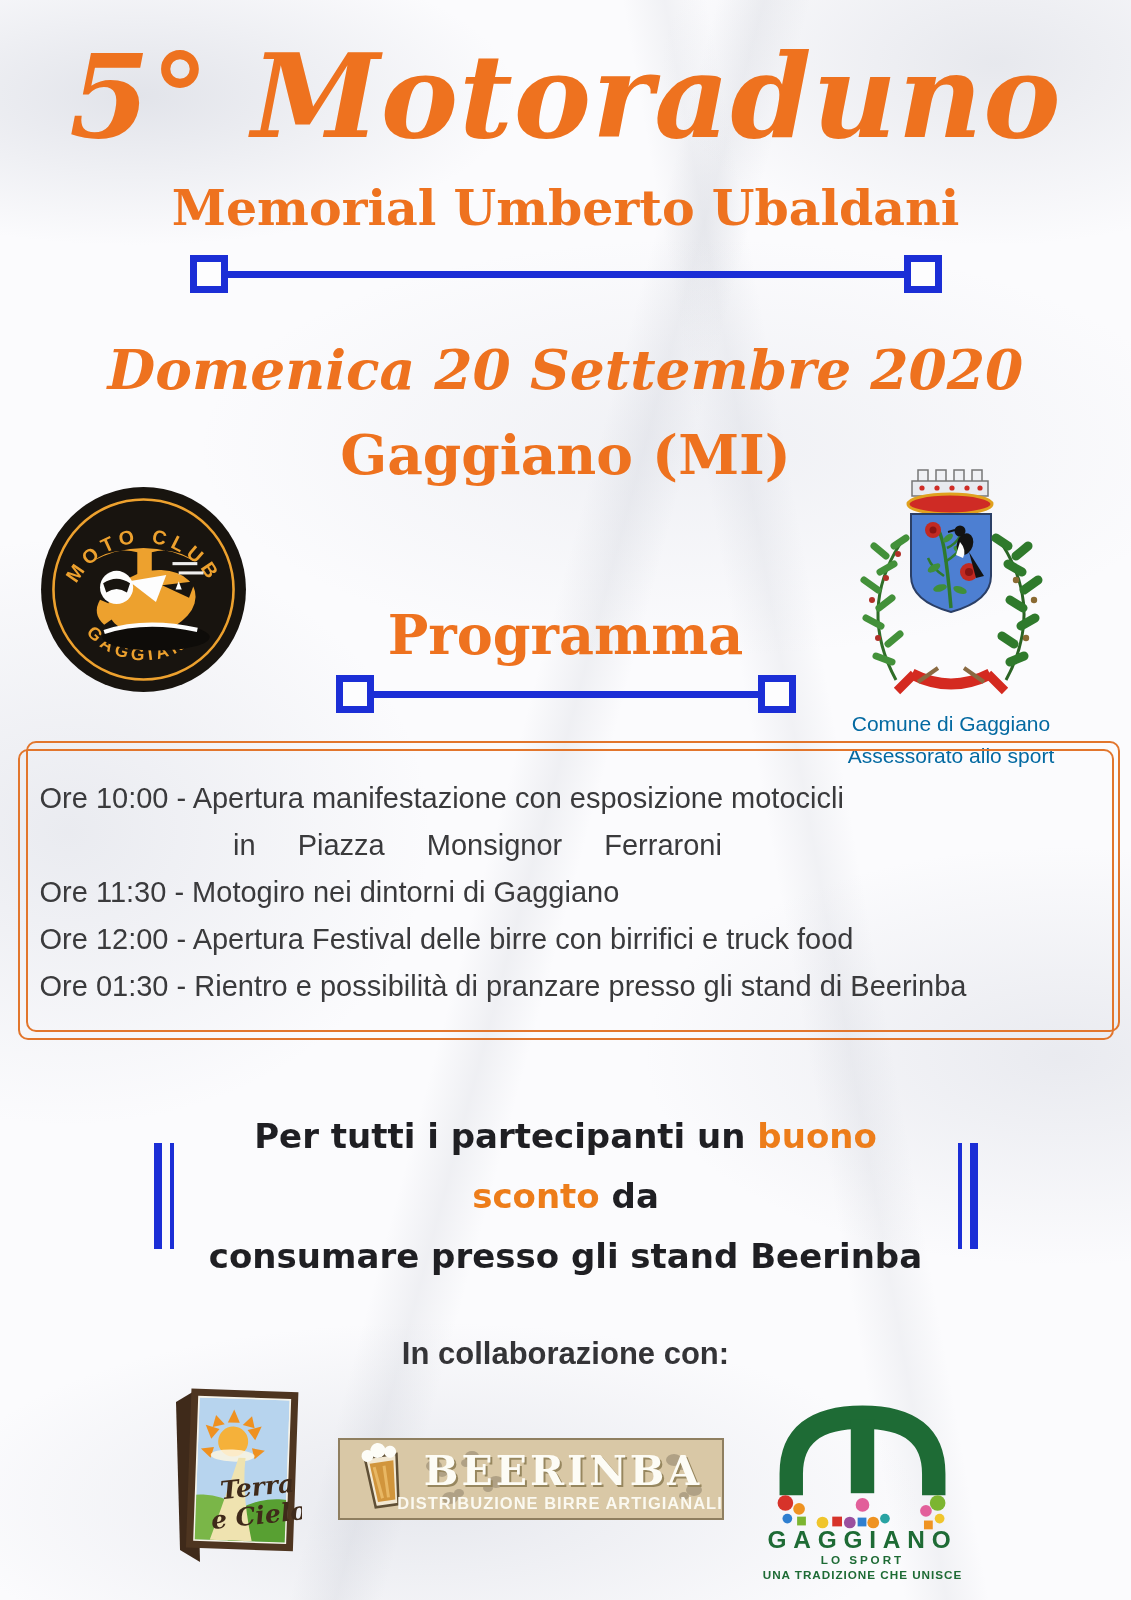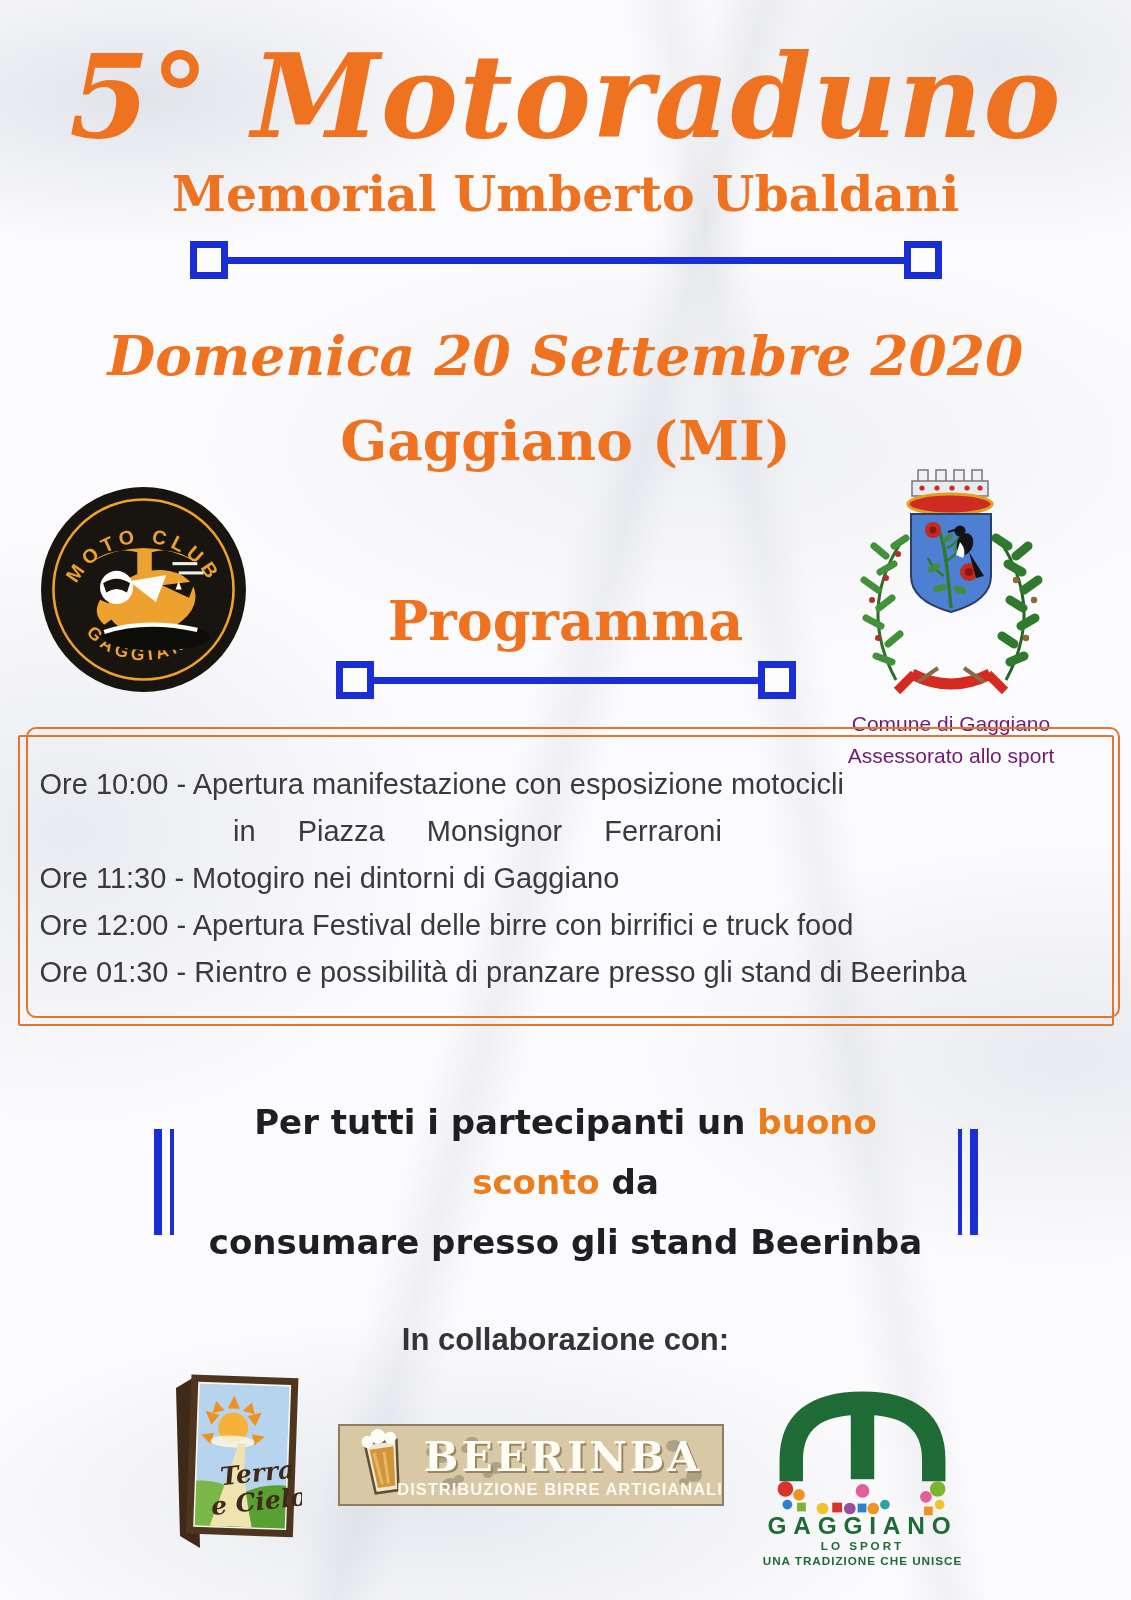--- a/index.html
+++ b/index.html
@@ -27,40 +27,40 @@
   .center{text-align:center;font-weight:bold;}
   .title{
     padding-top:30px;
     font-family:"DejaVu Serif",serif;
     font-style:italic;font-weight:bold;
     font-size:116px;line-height:1.15;
     color:var(--orange);
     letter-spacing:1px;
   }
   .memorial{
-    margin-top:2px;
+    margin-top:16px;
     font-family:"DejaVu Serif",serif;
     font-weight:bold;font-size:49px;
     color:var(--orange);
   }
   .divider{display:flex;align-items:center;justify-content:center;margin:18px auto 0;}
   .divider .sq{width:24px;height:24px;border:7px solid var(--blue);background:#fdfdfe;flex:0 0 auto;}
   .divider .ln{height:7px;background:var(--blue);flex:1 1 auto;}
   .divider1{width:752px;}
   .divider2{width:460px;margin-top:8px;}
   .date-line{margin-top:44px;font-family:"DejaVu Serif",serif;font-weight:bold;font-size:55px;color:var(--orange);font-style:italic;}
   .city-line{margin-top:20px;font-family:"DejaVu Serif",serif;font-weight:bold;font-size:55px;color:var(--orange);}
   .programma{margin-top:116px;font-family:"DejaVu Serif",serif;font-weight:bold;font-size:54px;color:var(--orange);}
   .moto-logo{position:absolute;left:40px;top:486px;width:207px;height:207px;}
   .crest-wrap{position:absolute;right:72px;top:450px;width:216px;text-align:center;}
-  .crest-caption{font-size:21px;color:#701a75;line-height:1.5;margin-top:2px;}
+  .crest-caption{font-size:21px;color:#0369a1;line-height:1.5;margin-top:2px;}
   .program-box{
     position:relative;
     width:1056px;margin:36px auto 0;
-    border:2.5px solid #E2762D;border-radius:2px;
+    border:2.5px solid #E2762D;border-radius:10px;
     padding:24px 16px 28px 20px;
     font-size:29px;color:#3a3a3c;line-height:47px;
     text-align:left;
   }
   .program-box::before{
     content:"";position:absolute;pointer-events:none;
     top:-10px;left:6px;right:-8px;bottom:6px;
     border:2.5px solid #E2762D;border-radius:10px;
   }
   .indent-line{text-align:center;word-spacing:34px;padding-right:180px;}

